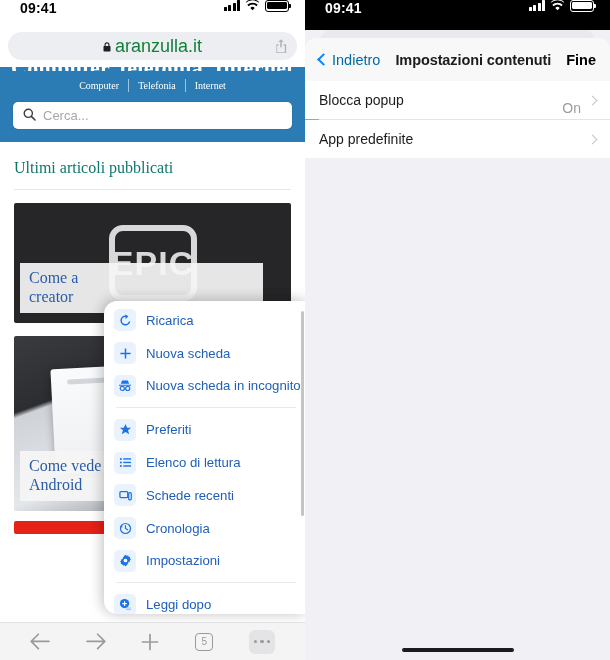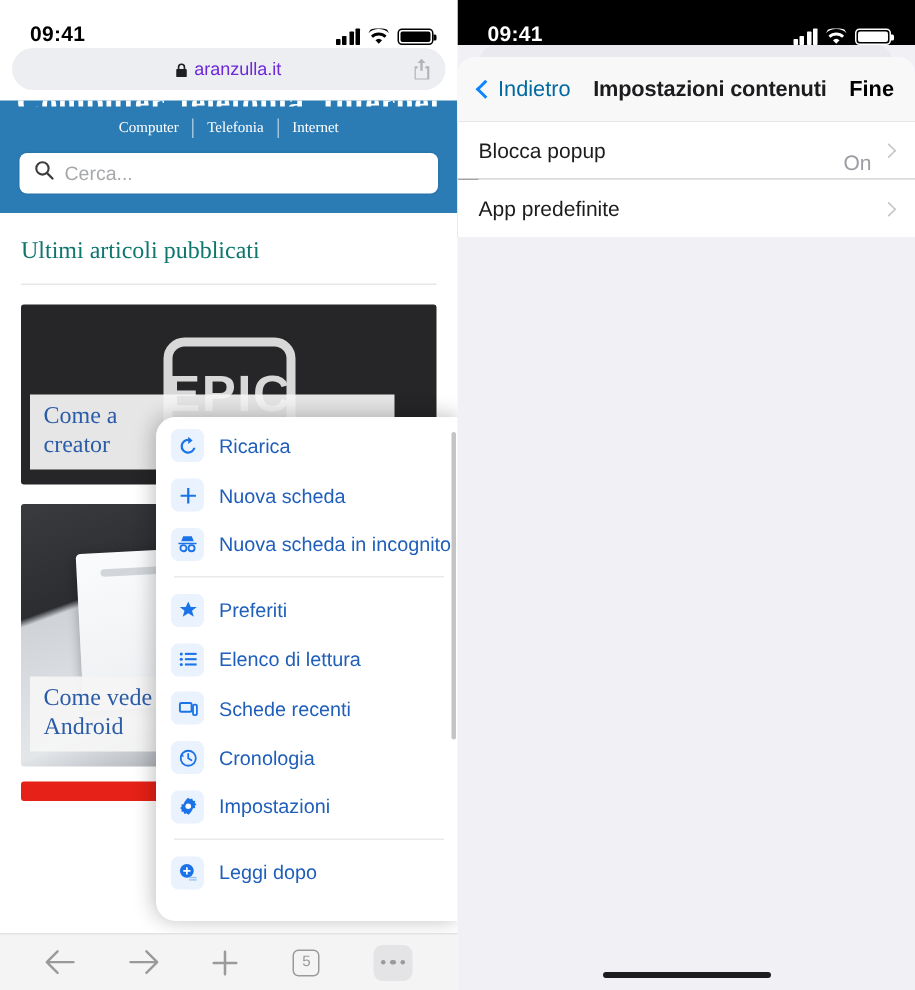--- a/index.html
+++ b/index.html
@@ -13,21 +13,21 @@
 
   
   .phone-left {
     position: relative;
     width: 305px; height: 660px;
     background: #ffffff;
     overflow: hidden;
   }
   .statusbar {
     height: 30px;
-    display: flex; align-items: flex-end; justify-content: space-between;
+    display: flex; align-items: flex-start; justify-content: space-between;
     padding: 0 16px 0 20px;
     background: #ffffff;
   }
   .statusbar.dark { background: #000000; }
   .sb-time { font-size: 14px; font-weight: bold; color: #000; letter-spacing: .2px; }
   .statusbar.dark .sb-time { color: #fff; }
   .sb-icons { display: flex; align-items: center; gap: 5px; }
   .bars { display: flex; align-items: flex-end; gap: 1.5px; height: 11px; }
   .bars i { width: 3px; background: #000; border-radius: .5px; display: block; }
   .bars i:nth-child(1){height:4px}.bars i:nth-child(2){height:6px}
@@ -49,21 +49,21 @@
   .statusbar.dark .batt i { background: #fff; }
 
   
   .urlbar-wrap { padding: 2px 8px 7px; background: #fff; }
   .urlbar {
     height: 28px; background: #eceef1; border-radius: 14px;
     display: flex; align-items: center; justify-content: center;
     position: relative;
   }
   .url-text {
-    font-size: 12px; color: #6d28d9; display: flex; align-items: center; gap: 4px;
+    font-size: 18px; color: #15803d; display: flex; gap: 4px;
   }
   .lock { width: 8px; height: 10px; position: relative; display:inline-block; }
   .share-ico {
     position: absolute; right: 9px; top: 50%; transform: translateY(-50%);
     width: 14px; height: 16px; opacity: .45;
   }
 
   
   .webview { position: absolute; top: 67px; left: 0; right: 0; bottom: 38px; overflow: hidden; background: #fff; }
   .site-hero { background: #2b7cb5; padding: 0 0 13px; position: relative; }
@@ -137,21 +137,21 @@
     font-weight: 500;
   }
   .more-btn {
     width: 26px; height: 24px; border-radius: 6px; background: #e4e4e6;
     display: flex; align-items: center; justify-content: center; gap: 3px;
   }
   .more-btn i { width: 3.4px; height: 3.4px; border-radius: 50%; background: #9a9a9d; display:block; }
 
   
   .ctxmenu {
-    position: absolute; left: 104px; top: 278px; width: 202px; bottom: 46px;
+    position: absolute; left: 104px; top: 301px; width: 202px; bottom: 46px;
     background: #fff; border-radius: 13px 0 0 13px;
     box-shadow: -2px 0 14px rgba(0,0,0,.17), 0 -2px 14px rgba(0,0,0,.10);
     overflow: hidden; padding-top: 3px;
   }
   .mi { display: flex; align-items: center; gap: 10px; padding: 0 10px; height: 32.8px; }
   .mi-ico {
     width: 22px; height: 22px; border-radius: 5px; background: #eaf2fd;
     display: flex; align-items: center; justify-content: center; flex: 0 0 22px;
     color: #1a73e8;
   }

